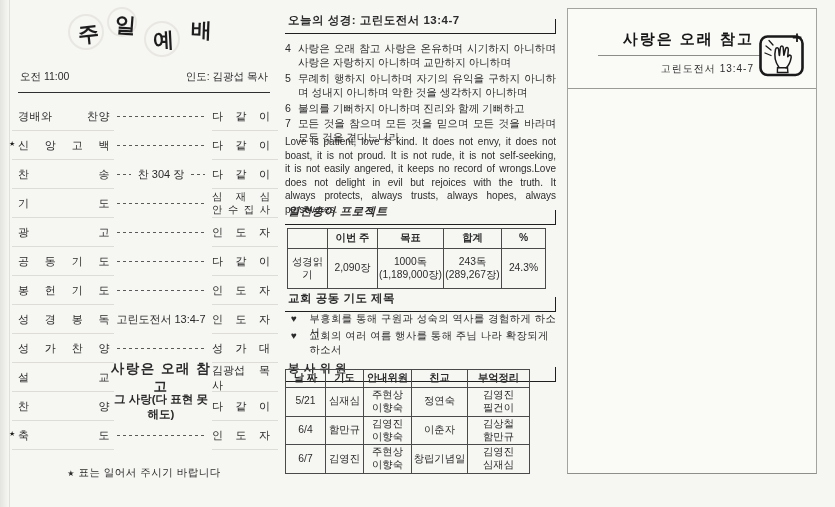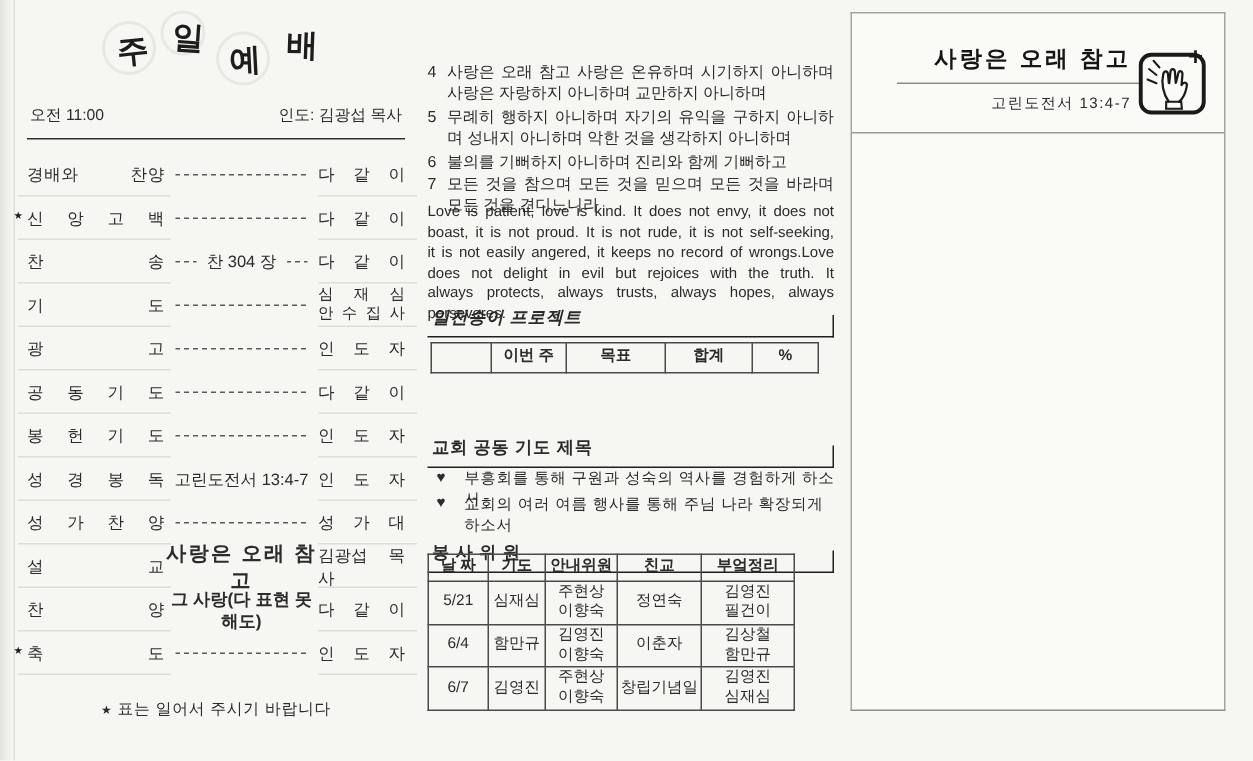--- a/index.html
+++ b/index.html
@@ -187,20 +187,23 @@
   </div>
 
   <div class="lp-footnote">
     <span class="star">★</span>
     <span>표는 일어서 주시기 바랍니다</span>
   </div>
 </div>
 
 <div class="mid-panel">
 
+  <div class="msec" style="top:13px;">
+    <div class="mhead">오늘의 성경: 고린도전서 13:4-7</div>
+  </div>
 
   <div class="msec" style="top:41px;">
     <div class="verse">
       <span class="vnum">4</span>
       <span class="vtext">사랑은 오래 참고 사랑은 온유하며 시기하지 아니하며 사랑은 자랑하지 아니하며 교만하지 아니하며</span>
     </div>
     <div class="verse">
       <span class="vnum">5</span>
       <span class="vtext">무례히 행하지 아니하며 자기의 유익을 구하지 아니하며 성내지 아니하며 악한 것을 생각하지 아니하며</span>
     </div>
@@ -229,20 +232,29 @@
         <col style="width:44px">
       </colgroup>
     <tbody>
         <tr class="hrow">
       <th></th>
       <th>이번 주</th>
       <th>목표</th>
       <th>합계</th>
       <th>%</th>
     </tr>
+    <tr class="drow">
+      <td>성경읽기</td>
+      <td>2,090장</td>
+      <td>1000독
+(1,189,000장)</td>
+      <td>243독
+(289,267장)</td>
+      <td>24.3%</td>
+    </tr>
   </tbody>
     </table>
 
   <div class="msec" style="top:291px;">
     <div class="mhead">교회 공동 기도 제목</div>
   </div>
 
   <div class="msec pray-item" style="top:312px;">
     <span class="heart">♥</span>
     <span>부흥회를 통해 구원과 성숙의 역사를 경험하게 하소서</span>

